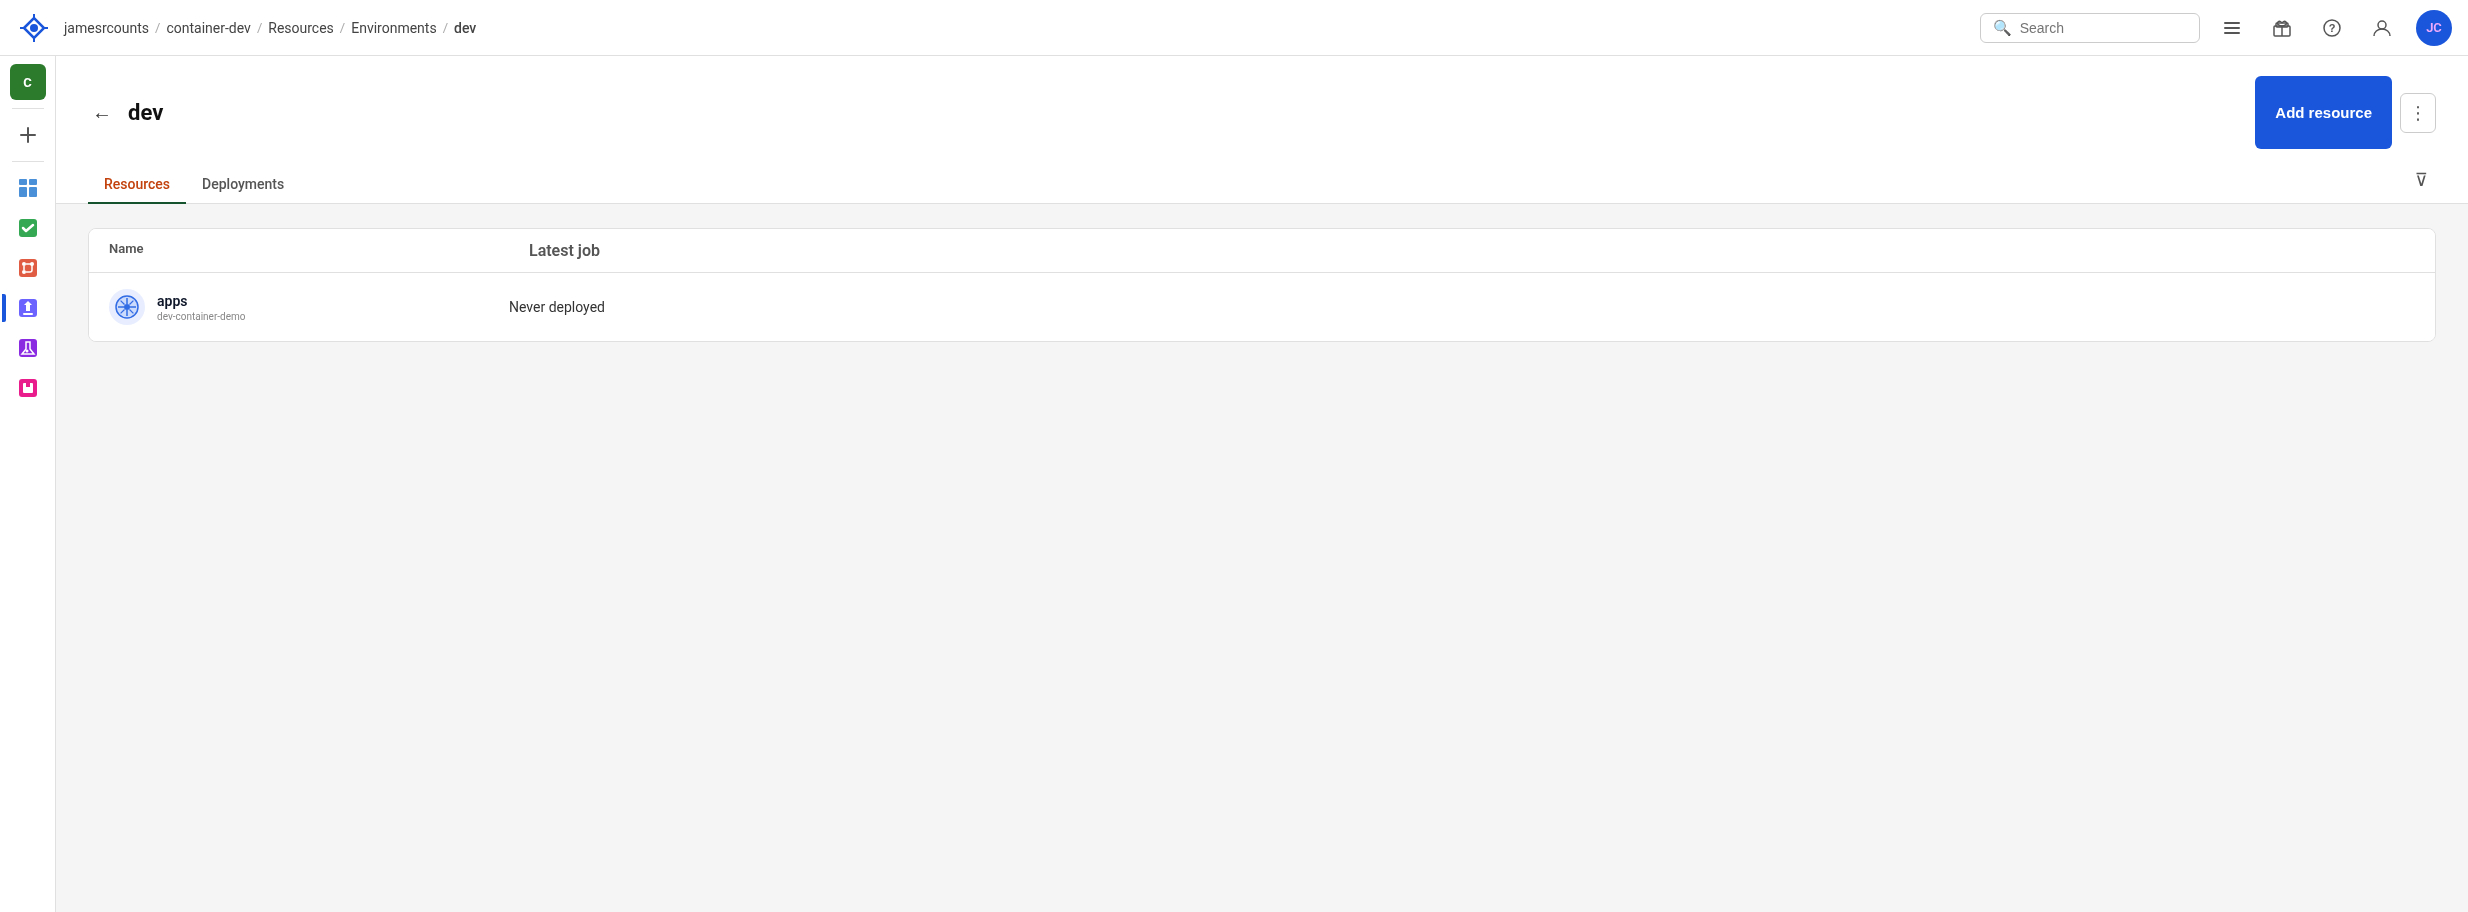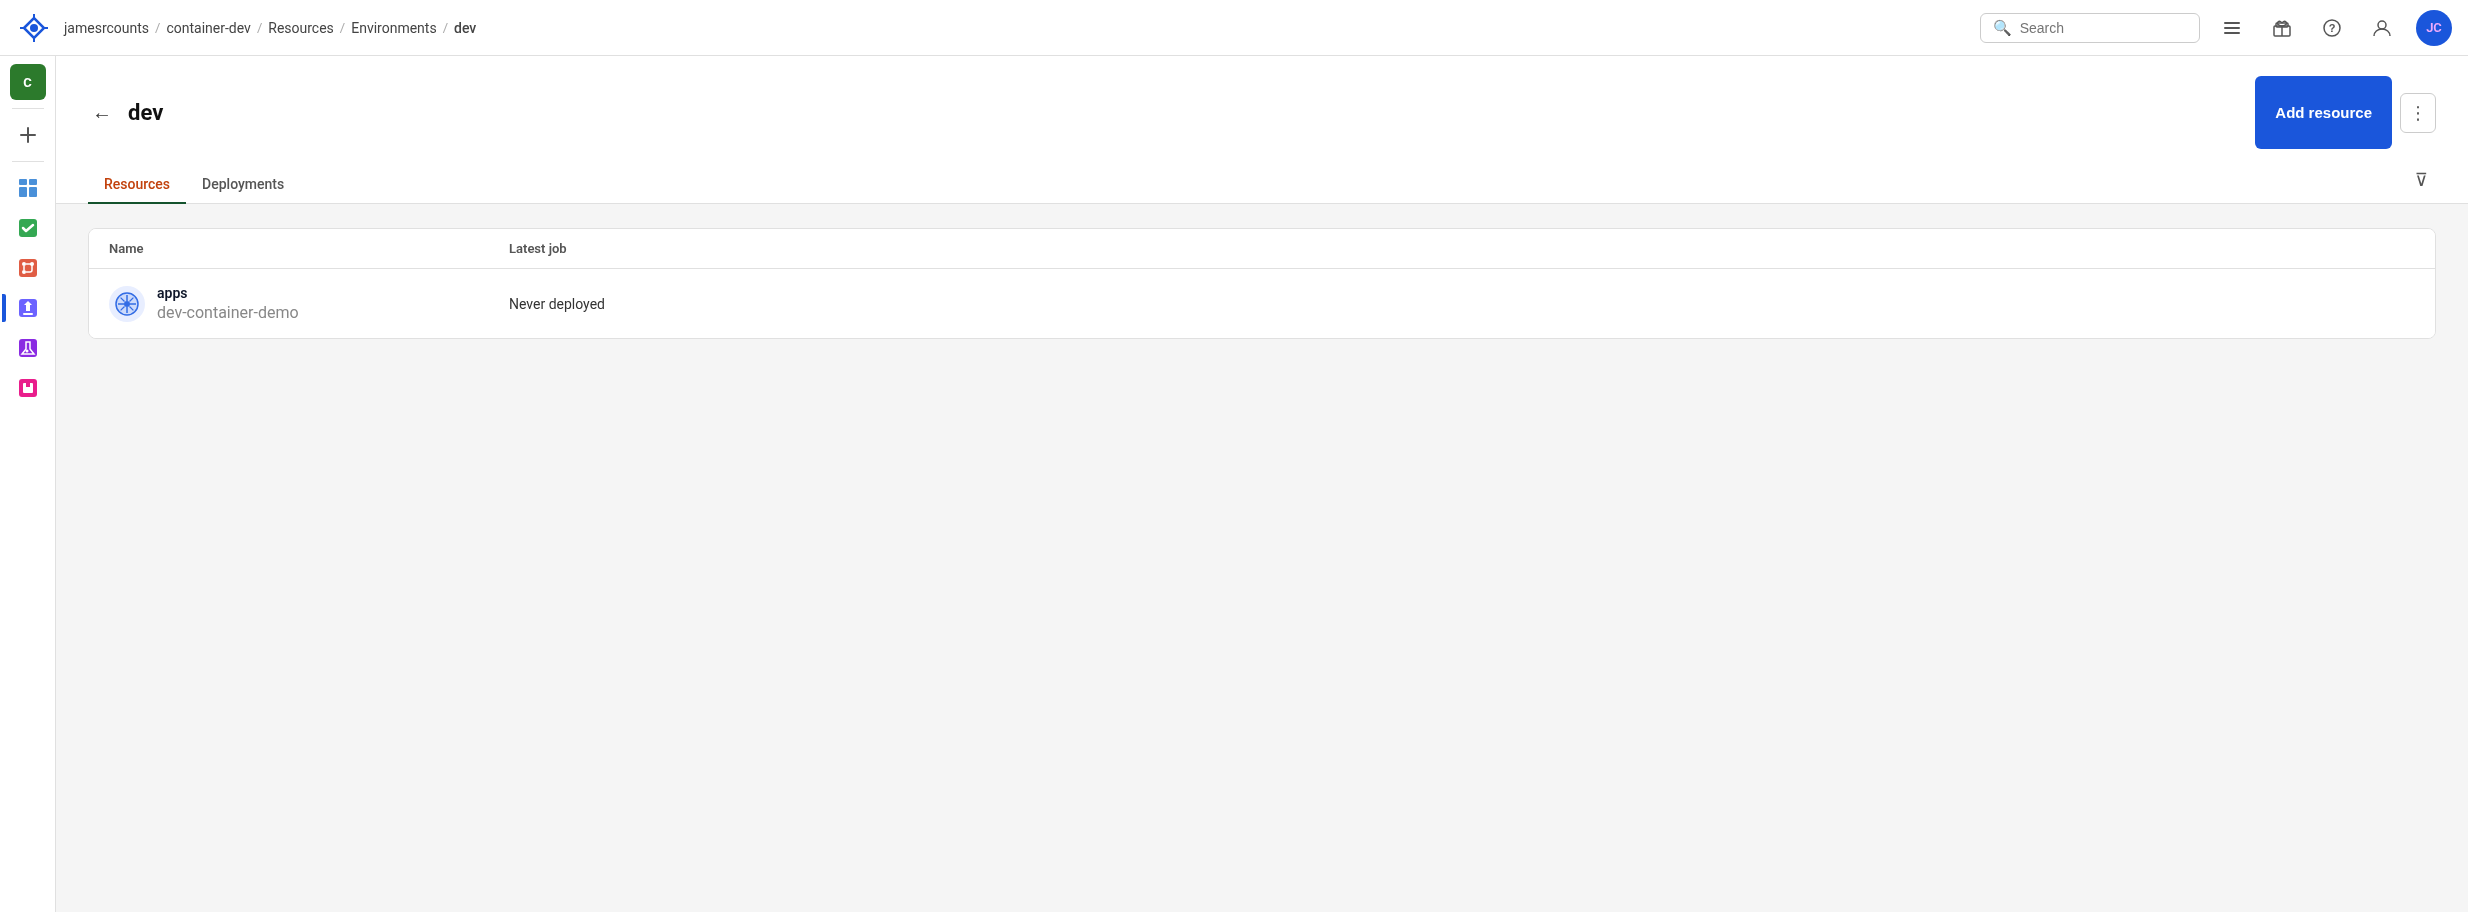--- a/index.html
+++ b/index.html
@@ -245,23 +245,24 @@
       background: #fff;
     }
     .table-col-name {
       flex: 0 0 400px;
       font-size: 13px;
       font-weight: 600;
       color: #555;
     }
     .table-col-job {
       flex: 1;
-      font-size: 13px;
+      font-size: 16px;
       font-weight: 600;
       color: #555;
+      margin-left: 20px;
     }
     .table-row {
       display: flex;
       align-items: center;
       padding: 16px 20px;
       border-bottom: 1px solid #f0f0f0;
       background: #fff;
       cursor: pointer;
     }
     .table-row:last-child {
@@ -282,21 +283,21 @@
       align-items: center;
       justify-content: center;
       flex-shrink: 0;
     }
     .resource-name {
       font-size: 14px;
       font-weight: 600;
       color: #0f172a;
     }
     .resource-sub {
-      font-size: 16px;
+      font-size: 10px;
       color: #888;
       margin-top: 2px;
     }
     .resource-job-col {
       flex: 1;
       font-size: 14px;
       color: #333;
     }
   </style>
 </head>

